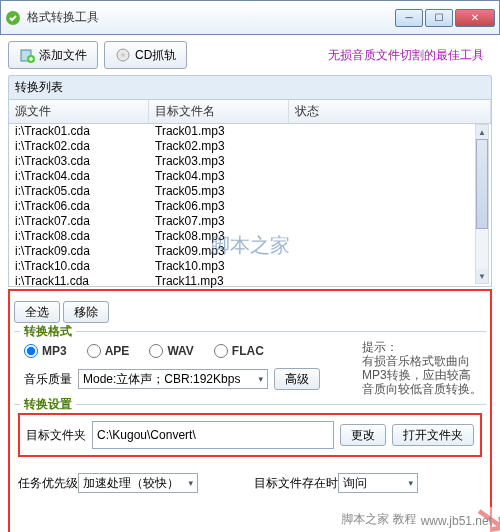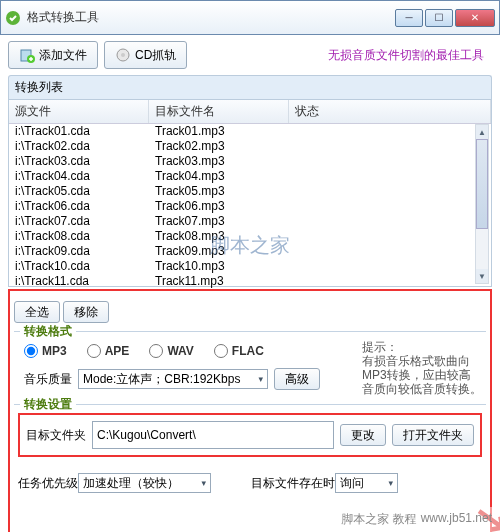--- a/index.html
+++ b/index.html
@@ -37,21 +37,21 @@
 .radios label { display: flex; align-items: center; gap: 4px; font-size: 15px; font-weight: bold; color: #333; }
 input[type=radio] { width: 14px; height: 14px; }
 .hint { font-size: 11px; color: #555; width: 120px; line-height: 14px; }
 .quality-row { display: flex; align-items: center; gap: 6px; padding: 2px 6px; }
 .combo { border: 1px solid #9ab; background: #fff; height: 20px; padding: 0 18px 0 4px; position: relative; display: inline-flex; align-items: center; }
 .combo::after { content: "▾"; position: absolute; right: 4px; font-size: 9px; color: #456; }
 .redbox2 { border: 2px solid #e33; padding: 6px; display: flex; align-items: center; gap: 6px; }
 .textfield { flex: 1; border: 1px solid #9ab; height: 28px; padding: 0 4px; font-family: SimSun, monospace; background: #fff; display: flex; align-items: center; }
 .arrow { position: absolute; right: -18px; bottom: 44px; font-size: 40px; color: #d22; font-weight: bold; transform: rotate(-10deg); }
 .bottomrow { display: flex; align-items: center; gap: 0; padding: 8px 4px; }
-.footer { position: absolute; right: 0; bottom: 0; display: flex; align-items: flex-start; gap: 4px; padding: 4px 8px; color: #888; background: rgba(255,255,255,.5); }
+.footer { position: absolute; right: 0; bottom: 0; display: flex; align-items: flex-end; gap: 4px; padding: 4px 8px; color: #888; background: rgba(255,255,255,.5); }
 .watermark { position: absolute; top: 46%; left: 50%; transform: translate(-50%,-50%); font-size: 20px; color: rgba(80,120,170,.55); pointer-events: none; }
 </style>
 </head>
 <body>
 
 <div class="titlebar">
   <svg class="icon" viewBox="0 0 16 16">
       <circle cx="8" cy="8" r="7" fill="#5cb338"></circle>
       <path d="M5 8l2 2 4-4" stroke="#fff" stroke-width="2" fill="none"></path>
     </svg>
@@ -204,25 +204,25 @@
         <div class="textfield">
             <span>C:\Kugou\Convert\</span>
           </div>
         <button class="smallbtn">更改</button>
         <button class="smallbtn">打开文件夹</button>
       </div>
     </div>
 
     <div class="bottomrow">
       <span>任务优先级</span>
-      <div class="combo" style="width:133px">
+      <div class="combo" style="width:120px">
           <span>加速处理（较快）</span>
         </div>
-      <span style="margin-left:40px">目标文件存在时</span>
-      <div class="combo" style="width:63px">
+      <span style="margin-left:56px">目标文件存在时</span>
+      <div class="combo" style="width:80px">
           <span>询问</span>
         </div>
     </div>
 
     <div class="arrow">↘</div>
 
   </div>
 </div>
 
 <div class="watermark">脚本之家</div>

